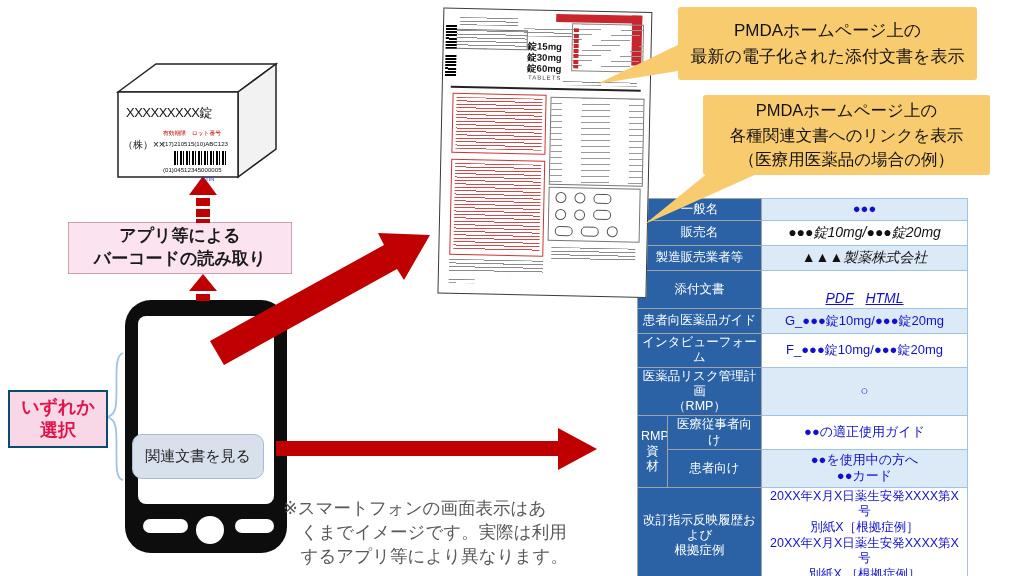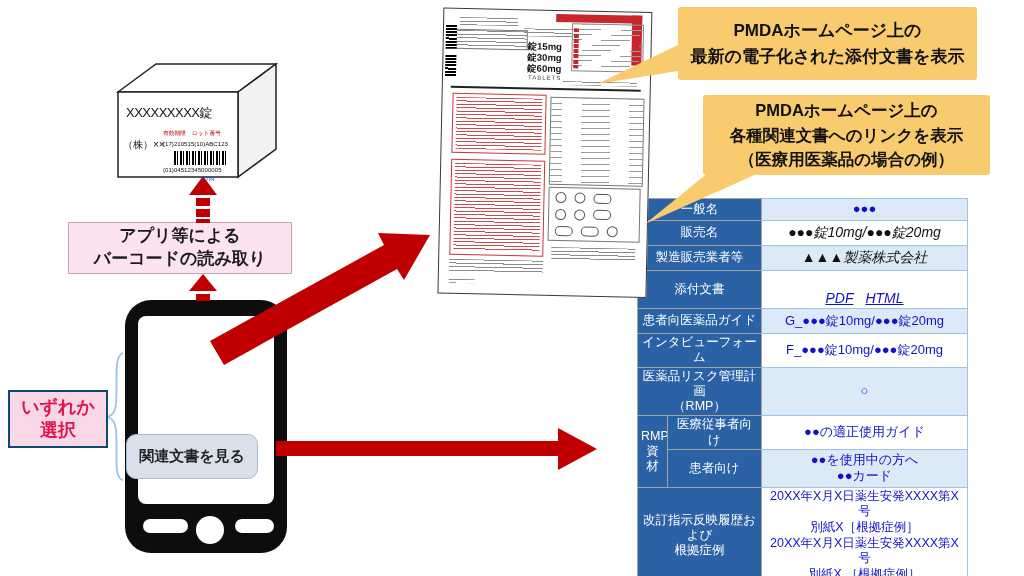--- a/index.html
+++ b/index.html
@@ -21,36 +21,36 @@
   .center{text-align:center;}
   
   #scan-box{left:68px;top:222px;width:222px;height:50px;background:#fbe3f0;border:1px solid #c9a0b4;
     display:flex;flex-direction:column;justify-content:center;text-align:center;
     font-size:17px;font-weight:600;color:#1a1a1a;line-height:1.35;z-index:2;}
   
   #phone{left:125px;top:300px;width:162px;height:253px;background:#0d0d0d;border-radius:26px;z-index:1;}
   #phone-screen{left:138px;top:316px;width:136px;height:188px;background:#fff;border-radius:8px;z-index:2;}
   #btn-attach{left:142px;top:362px;width:128px;height:40px;background:#fcfad0;border:1px solid #e3d48c;
     border-radius:10px;font-size:15px;color:#222;display:flex;align-items:center;justify-content:center;z-index:3;}
-  #btn-related{left:126px;top:434px;width:130px;height:43px;background:#d8e0ec;border:1px solid #a8bcd8;
-    border-radius:10px;font-size:15px;color:#222;display:flex;align-items:center;justify-content:center;z-index:3;font-weight:bold;}
+  #btn-related{left:132px;top:434px;width:130px;height:43px;background:#d8e0ec;border:1px solid #a8bcd8;
+    border-radius:10px;font-size:15px;color:#222;display:flex;align-items:center;justify-content:center;z-index:3;}
   .phone-bar{background:#fff;border-radius:7px;height:14px;z-index:2;}
   #phone-bar-left{left:143px;top:519px;width:45px;}
   #phone-bar-right{left:235px;top:519px;width:39px;}
   #phone-home{left:196px;top:516px;width:28px;height:28px;background:#fff;border-radius:50%;z-index:2;}
   
   #select-box{left:8px;top:390px;width:96px;height:54px;background:#f8d7e6;border:2px solid #0c4a6e;
     display:flex;align-items:center;justify-content:center;text-align:center;
     color:#e0144c;font-weight:bold;font-size:18px;line-height:1.3;z-index:2;}
   
   #note{left:283px;top:496px;width:372px;font-size:17.5px;line-height:1.38;color:#595959;
     text-indent:-1em;padding-left:1em;z-index:2;}
   
   .callout{background:#f8cb6e;border-radius:3px;display:flex;align-items:center;justify-content:center;
-    text-align:center;color:#111;font-size:17px;line-height:1.5;z-index:5;font-weight:bold;}
+    text-align:center;color:#111;font-size:17px;line-height:1.5;z-index:5;}
   #callout-attach{left:678px;top:7px;width:299px;height:73px;}
   #callout-related{left:703px;top:95px;width:287px;height:80px;font-size:16.5px;}
   
   #doc{left:443px;top:8px;width:207px;height:284px;background:#fff;border:1.2px solid #3a3a3a;
     transform:rotate(1.2deg);transform-origin:20px 20px;z-index:4;}
   #doc .abs{position:absolute;}
   .graylines{background:repeating-linear-gradient(180deg,#8a8a8a 0 1px,transparent 1px 3.6px);}
   .redlines{background:repeating-linear-gradient(180deg,#cf4a4a 0 1px,transparent 1px 3.4px);}
   .sidebc{background:repeating-linear-gradient(180deg,#000 0 2px,#fff 2px 3.2px);}
   #doc-red-h{left:112px;top:3px;width:86px;height:8px;background:#c9252c;}
@@ -109,20 +109,23 @@
   <div class="abs" id="phone"></div>
   <div class="abs" id="phone-screen"></div>
   <div class="abs" id="btn-related">関連文書を見る</div>
   <div class="abs phone-bar" id="phone-bar-left"></div>
   <div class="abs" id="phone-home"></div>
   <div class="abs phone-bar" id="phone-bar-right"></div>
 
   <div class="abs pre" id="select-box">いずれか
 選択</div>
 
+  <div class="abs pre" id="note">※スマートフォンの画面表示はあ
+くまでイメージです。実際は利用
+するアプリ等により異なります。</div>
 
   <div class="abs callout pre" id="callout-attach">PMDAホームページ上の
 最新の電子化された添付文書を表示</div>
   <div class="abs callout pre" id="callout-related">PMDAホームページ上の
 各種関連文書へのリンクを表示
 （医療用医薬品の場合の例）</div>
 
   <div class="abs" id="doc">
     <div class="abs" id="doc-red-h"></div>
     <div class="abs" id="doc-red-v"></div>

